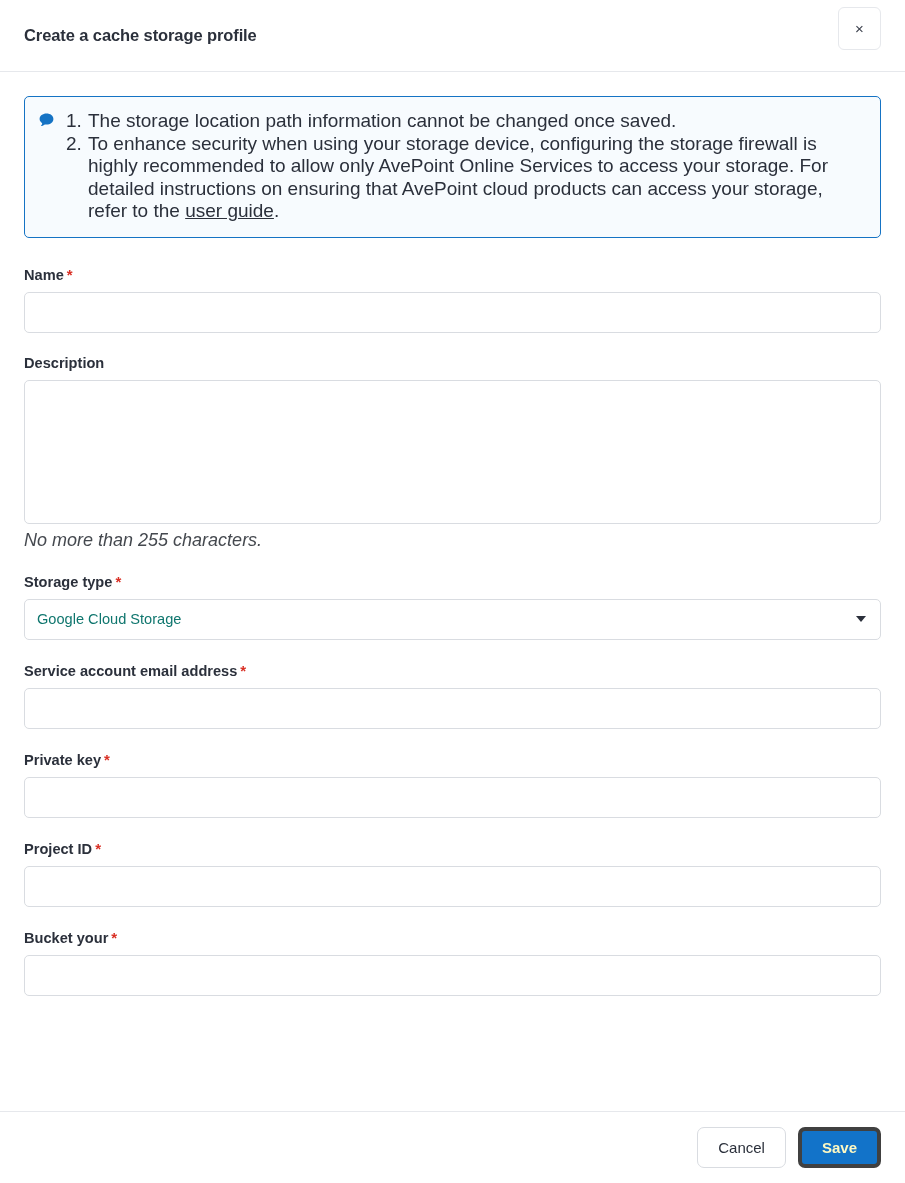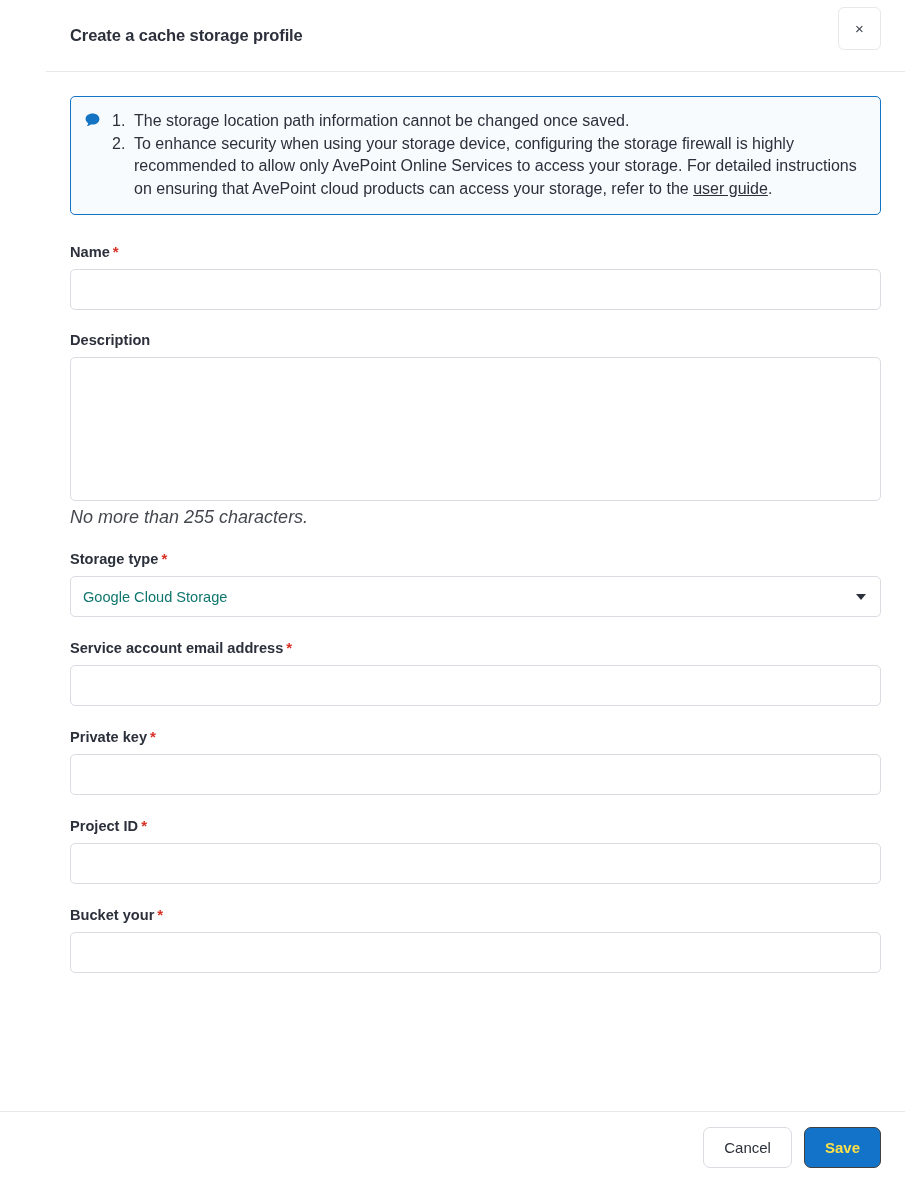--- a/index.html
+++ b/index.html
@@ -13,21 +13,20 @@
     overflow: hidden;
   }
 
   .dialog {
     position: relative;
     width: 905px;
     height: 1183px;
     background: #ffffff;
     display: flex;
     flex-direction: column;
-    padding-left: 46px;
   }
 
   
   .dialog-header {
     position: relative;
     height: 72px;
     flex: 0 0 72px;
     border-bottom: 1px solid #e6e8ec;
     display: flex;
     align-items: center;
@@ -78,21 +77,21 @@
   }
   .info-icon {
     flex: 0 0 auto;
     width: 17px;
     padding-top: 3px;
   }
   .info-icon svg { display: block; }
   .info-list {
     list-style: none;
     counter-reset: notes;
-    font-size: 16px;
+    font-size: 19px;
     line-height: 22.6px;
     color: #2b303b;
   }
   .info-list li {
     counter-increment: notes;
     position: relative;
     padding-left: 22px;
   }
   .info-list li::before {
     content: counter(notes) ".";
@@ -208,22 +207,22 @@
     align-items: center;
     justify-content: center;
   }
   .btn-secondary {
     background: #ffffff;
     border: 1px solid #d9dce1;
     color: #2b303b;
   }
   .btn-primary {
     background: #1273c9;
-    border: 1px solid #404040;
-    color: #fde047;
+    border: 4px solid #404040;
+    color: #fef9c3;
     font-weight: bold;
     min-width: 69px;
     text-align: center;
   }
 </style>
 </head>
 <body>
 
 <div class="dialog">
 

